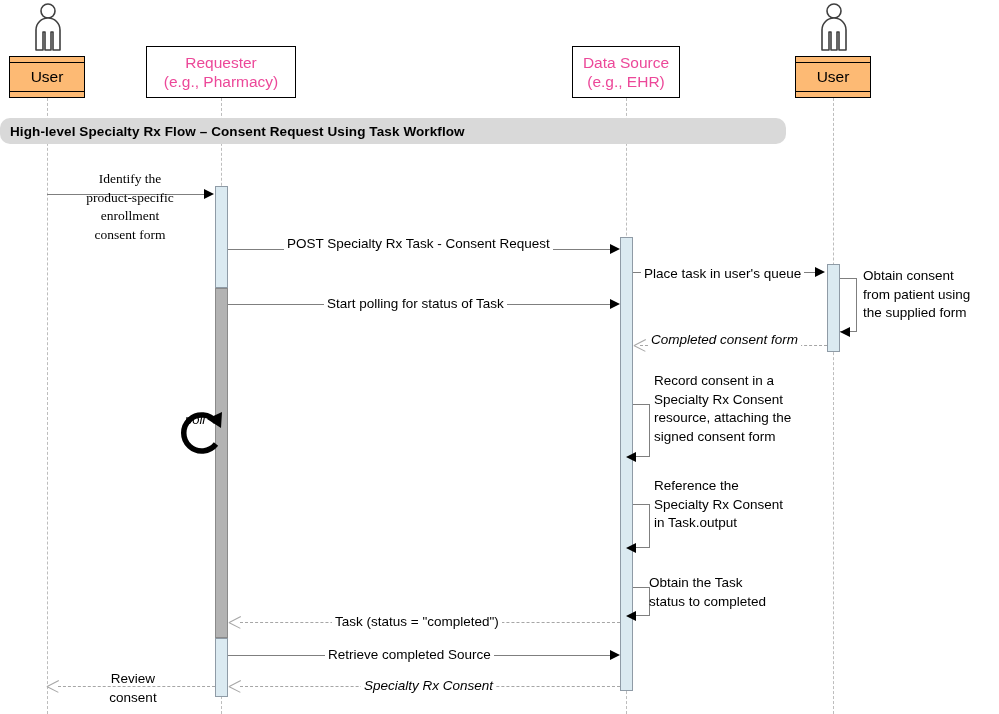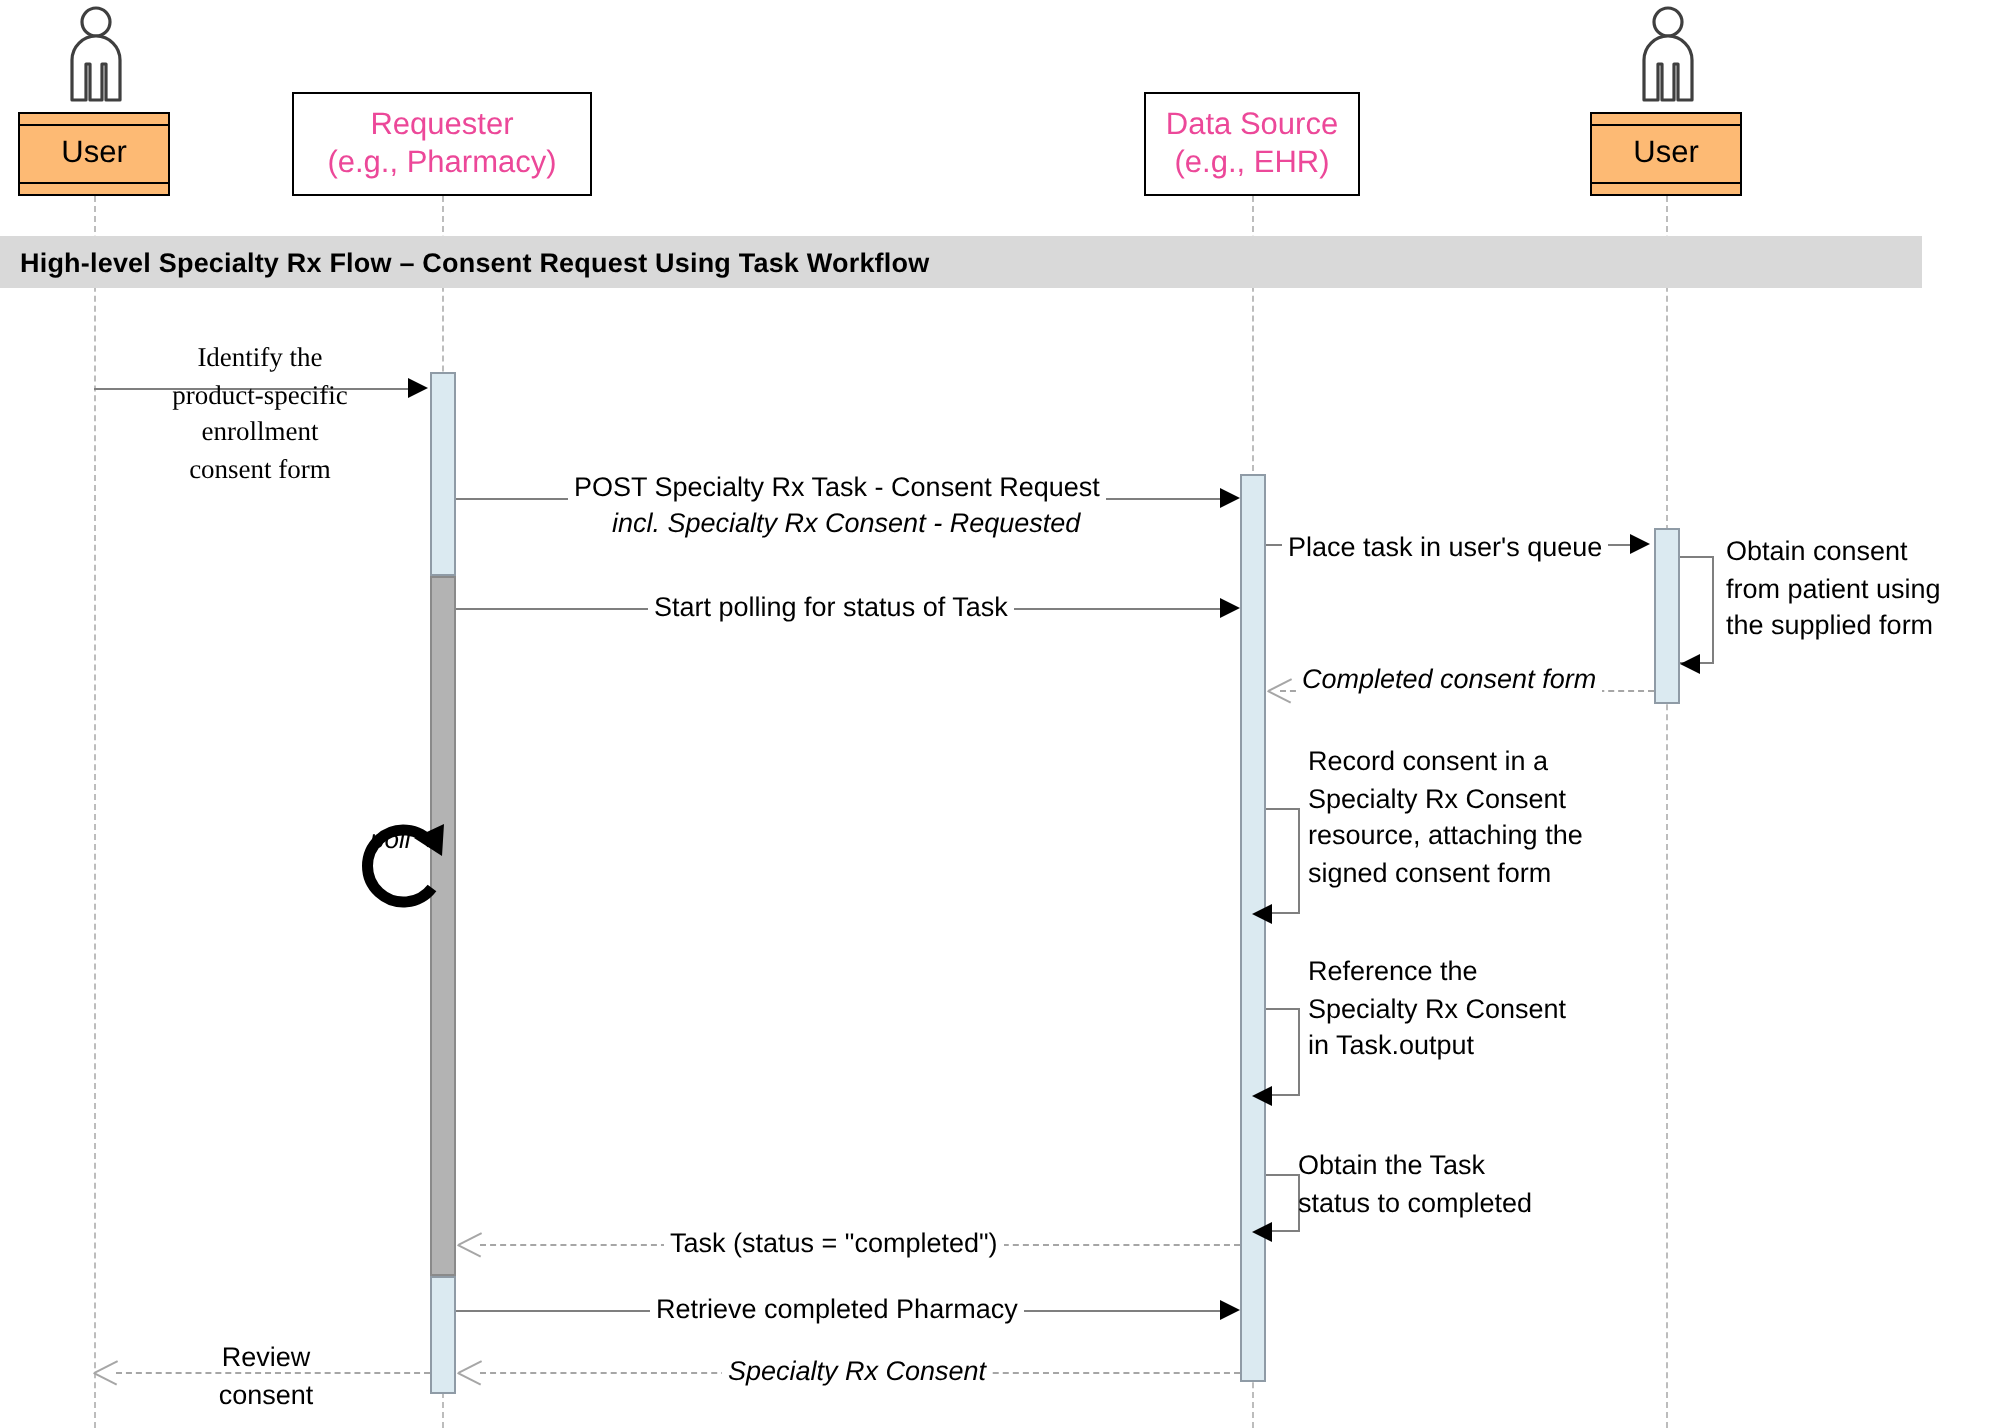--- a/index.html
+++ b/index.html
@@ -90,21 +90,21 @@
     <svg width="56" height="52" viewBox="0 0 56 52">
       <circle cx="28" cy="9" r="7" fill="#fff" stroke="#3f3f3f" stroke-width="1.6"></circle>
       <path d="M16 28 a12 12 0 0 1 24 0 L40 48 L33 48 L33 30 L31 30 L31 48 L25 48 L25 30 L23 30 L23 48 L16 48 Z" fill="#fff" stroke="#3f3f3f" stroke-width="1.6" stroke-linejoin="round"></path>
     </svg>
   </div>
   <div class="actor-box" style="left:795px;top:56px;width:76px;height:42px;">
     <span>User</span>
   </div>
   <div class="lifeline" style="left:833px;top:98px;height:616px;"></div>
 
-  <div class="band" style="left:0;top:118px;width:961px;height:26px;">
+  <div class="band" style="left:0;top:118px;width:786px;height:26px;border-radius:10px;">
     <span class="band-text">High-level Specialty Rx Flow – Consent Request Using Task Workflow</span>
   </div>
 
   <div class="act blue" style="left:215px;top:186px;width:13px;height:102px;"></div>
   <div class="act gray" style="left:215px;top:288px;width:13px;height:350px;"></div>
   <div class="act blue" style="left:215px;top:638px;width:13px;height:59px;"></div>
 
   <div class="act blue" style="left:620px;top:237px;width:13px;height:454px;"></div>
 
   <div class="act blue" style="left:827px;top:264px;width:13px;height:88px;"></div>
@@ -114,21 +114,20 @@
   <div class="label multi" style="left:57px;top:170px;width:140px;text-align:center;font-family:Liberation Serif, serif;">
       <div>Identify the</div>
       <div>product-specific</div>
       <div>enrollment</div>
       <div>consent form</div>
     </div>
 
   <div class="msg" style="left:228px;top:249px;width:388px;"></div>
   <div class="arrow-r" style="left:610px;top:243.5px;"></div>
   <div class="label" style="left:284px;top:235px;">POST Specialty Rx Task - Consent Request</div>
-  <div class="label i" style="left:303px;top:253px;">incl. Specialty Rx Consent - Requested</div>
 
   <div class="msg" style="left:633px;top:272px;width:184px;"></div>
   <div class="arrow-r" style="left:815px;top:266.5px;"></div>
   <div class="label" style="left:641px;top:265px;">Place task in user's queue</div>
 
   <div class="msg" style="left:228px;top:304px;width:388px;"></div>
   <div class="arrow-r" style="left:610px;top:298.5px;"></div>
   <div class="label" style="left:324px;top:295px;">Start polling for status of Task</div>
 
   <div class="self" style="left:840px;top:278px;width:17px;height:54px;"></div>
@@ -166,21 +165,21 @@
     <div>Obtain the Task</div>
     <div>status to completed</div>
   </div>
 
   <div class="msg dash" style="left:240px;top:622px;width:380px;"></div>
   <div class="arrow-open-l" style="left:229px;top:615px;"></div>
   <div class="label" style="left:332px;top:613px;">Task (status = "completed")</div>
 
   <div class="msg" style="left:228px;top:655px;width:388px;"></div>
   <div class="arrow-r" style="left:610px;top:649.5px;"></div>
-  <div class="label" style="left:325px;top:646px;">Retrieve completed Pharmacy</div>
+  <div class="label" style="left:325px;top:646px;">Retrieve completed Source</div>
 
   <div class="msg dash" style="left:240px;top:686px;width:380px;"></div>
   <div class="arrow-open-l" style="left:229px;top:679px;"></div>
   <div class="label i" style="left:361px;top:677px;">Specialty Rx Consent</div>
 
   <div class="msg dash" style="left:58px;top:686px;width:157px;"></div>
   <div class="arrow-open-l" style="left:47px;top:679px;"></div>
   <div class="label multi" style="left:84px;top:670px;width:92px;text-align:center;">
     <div>Review</div>
     <div>consent</div>

